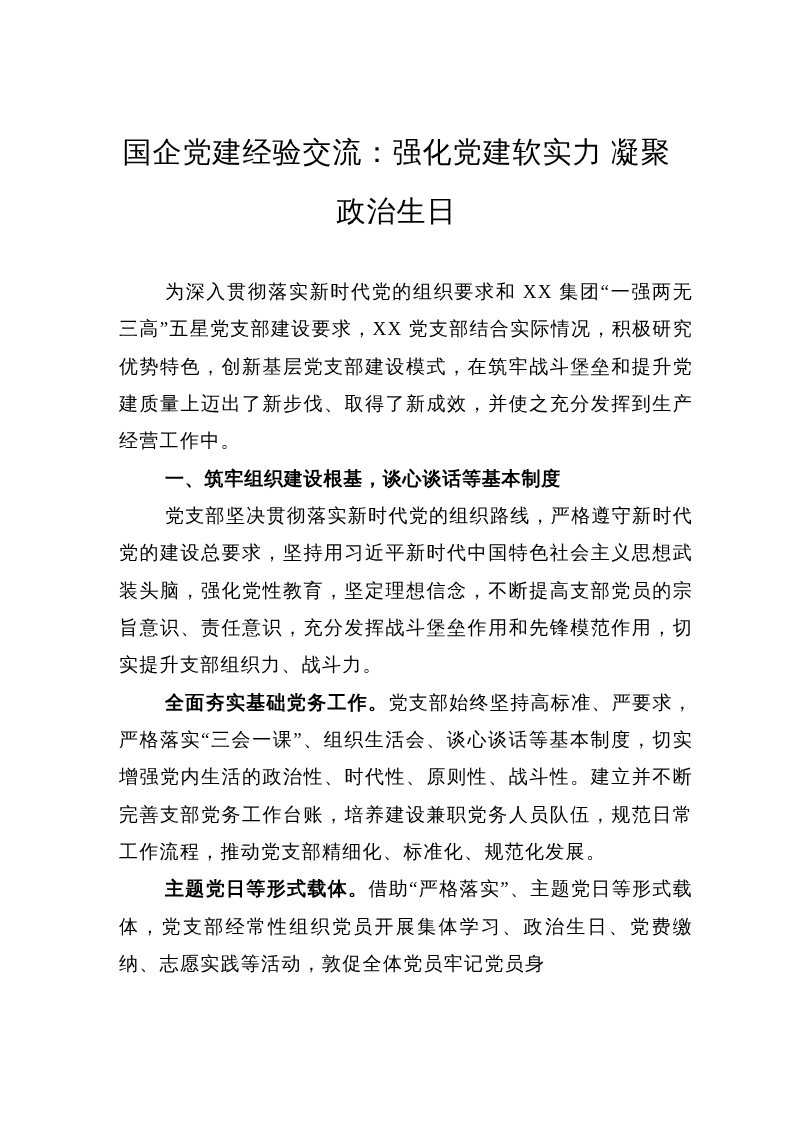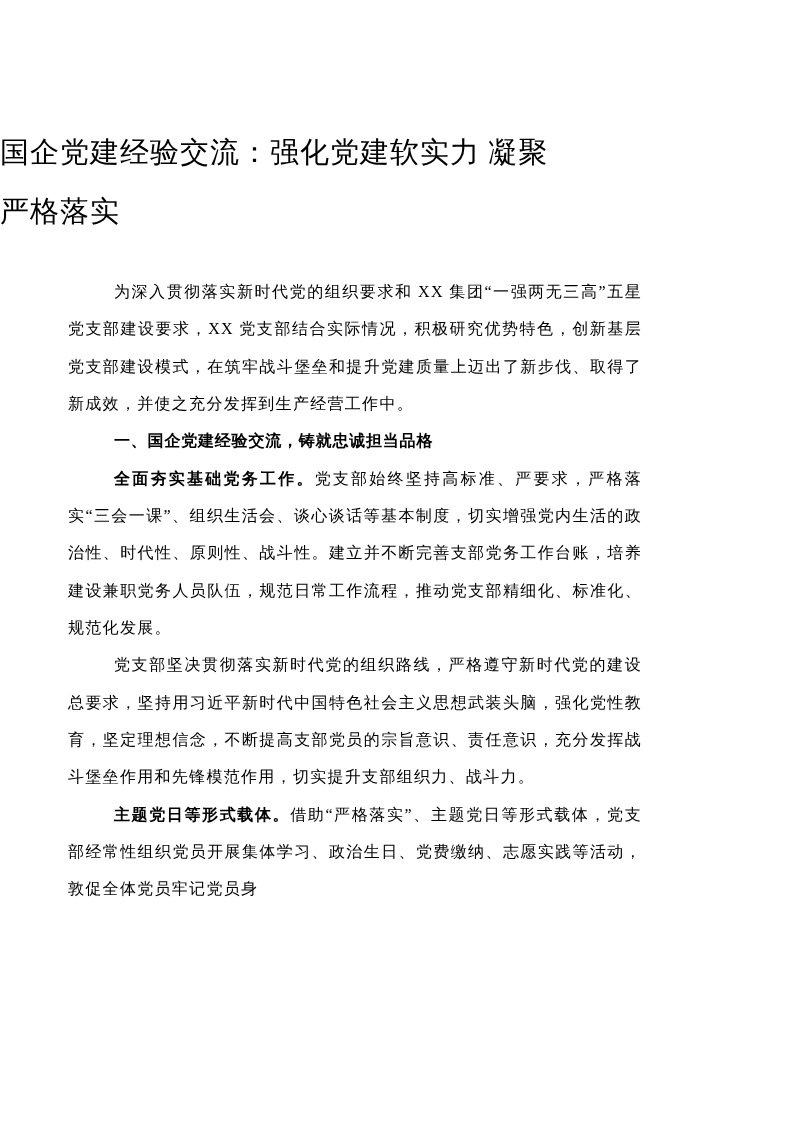--- a/index.html
+++ b/index.html
@@ -10,32 +10,33 @@
   .page {
     position: relative;
     width: 793px;
     height: 1122px;
     background: #ffffff;
     color: #000000;
     overflow: hidden;
   }
   .doc-title {
     padding-top: 123px;
+    text-align: center;
     font-family: "Liberation Serif", "DejaVu Serif", serif;
     font-size: 29px;
     line-height: 59px;
     font-weight: 500;
     letter-spacing: 1px;
   }
   .doc-body {
     margin-top: 32px;
-    margin-left: 68px;
+    margin-left: 119px;
     width: 574px;
     font-family: "Liberation Serif", "DejaVu Serif", serif;
-    font-size: 16px;
+    font-size: 19px;
     line-height: 37.33px;
     letter-spacing: 1.3px;
     text-align: justify;
     text-justify: inter-ideograph;
   }
   .para {
     margin: 0;
     text-indent: 46px;
   }
   .section-heading {
@@ -49,30 +50,30 @@
     font-weight: 700;
   }
 </style>
 </head>
 <body>
 
 <div class="page">
 
   <div class="doc-title">
     <div>国企党建经验交流：强化党建软实力 凝聚</div>
-    <div>严格落实</div>
+    <div>政治生日</div>
   </div>
 
   <div class="doc-body">
 
     <p class="para">为深入贯彻落实新时代党的组织要求和 XX 集团“一强两无三高”五星党支部建设要求，XX 党支部结合实际情况，积极研究优势特色，创新基层党支部建设模式，在筑牢战斗堡垒和提升党建质量上迈出了新步伐、取得了新成效，并使之充分发挥到生产经营工作中。</p>
 
-    <p class="section-heading">一、国企党建经验交流，铸就忠诚担当品格</p>
+    <p class="section-heading">一、筑牢组织建设根基，谈心谈话等基本制度</p>
+
+    <p class="para">党支部坚决贯彻落实新时代党的组织路线，严格遵守新时代党的建设总要求，坚持用习近平新时代中国特色社会主义思想武装头脑，强化党性教育，坚定理想信念，不断提高支部党员的宗旨意识、责任意识，充分发挥战斗堡垒作用和先锋模范作用，切实提升支部组织力、战斗力。</p>
 
     <p class="para"><span class="lead">全面夯实基础党务工作。</span><span>党支部始终坚持高标准、严要求，严格落实“三会一课”、组织生活会、谈心谈话等基本制度，切实增强党内生活的政治性、时代性、原则性、战斗性。建立并不断完善支部党务工作台账，培养建设兼职党务人员队伍，规范日常工作流程，推动党支部精细化、标准化、规范化发展。</span></p>
-
-    <p class="para">党支部坚决贯彻落实新时代党的组织路线，严格遵守新时代党的建设总要求，坚持用习近平新时代中国特色社会主义思想武装头脑，强化党性教育，坚定理想信念，不断提高支部党员的宗旨意识、责任意识，充分发挥战斗堡垒作用和先锋模范作用，切实提升支部组织力、战斗力。</p>
 
     <p class="para"><span class="lead">主题党日等形式载体。</span><span>借助“严格落实”、主题党日等形式载体，党支部经常性组织党员开展集体学习、政治生日、党费缴纳、志愿实践等活动，敦促全体党员牢记党员身</span></p>
 
   </div>
 
 </div>
 
 </body></html>

